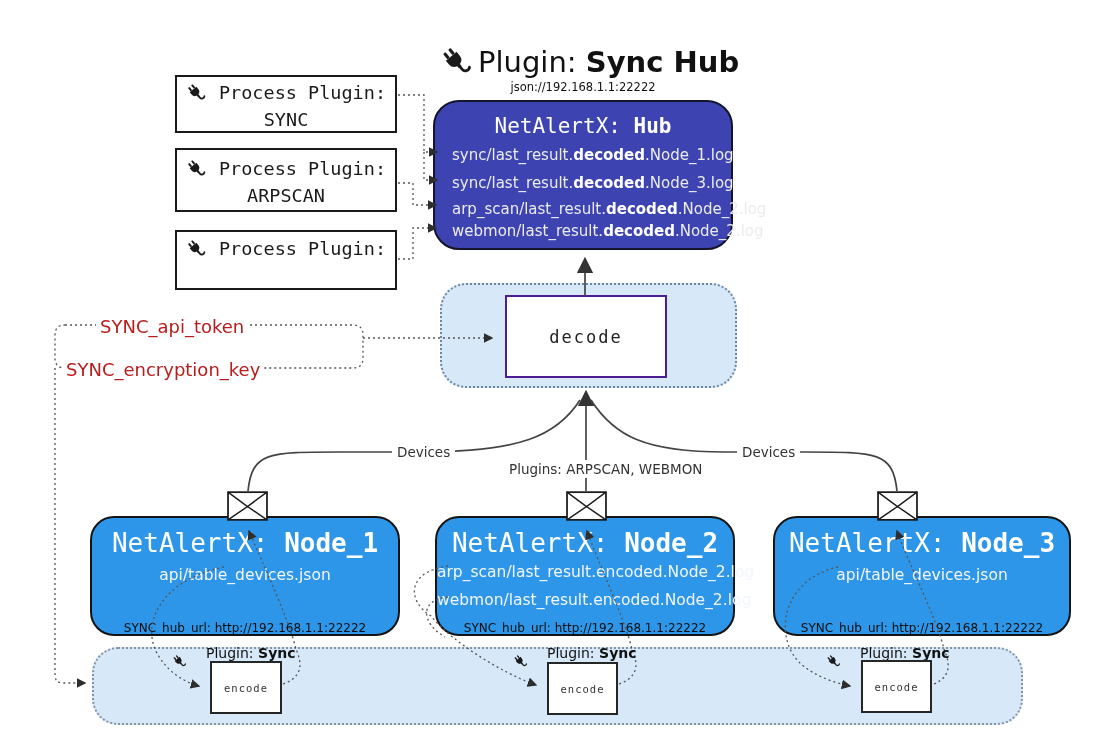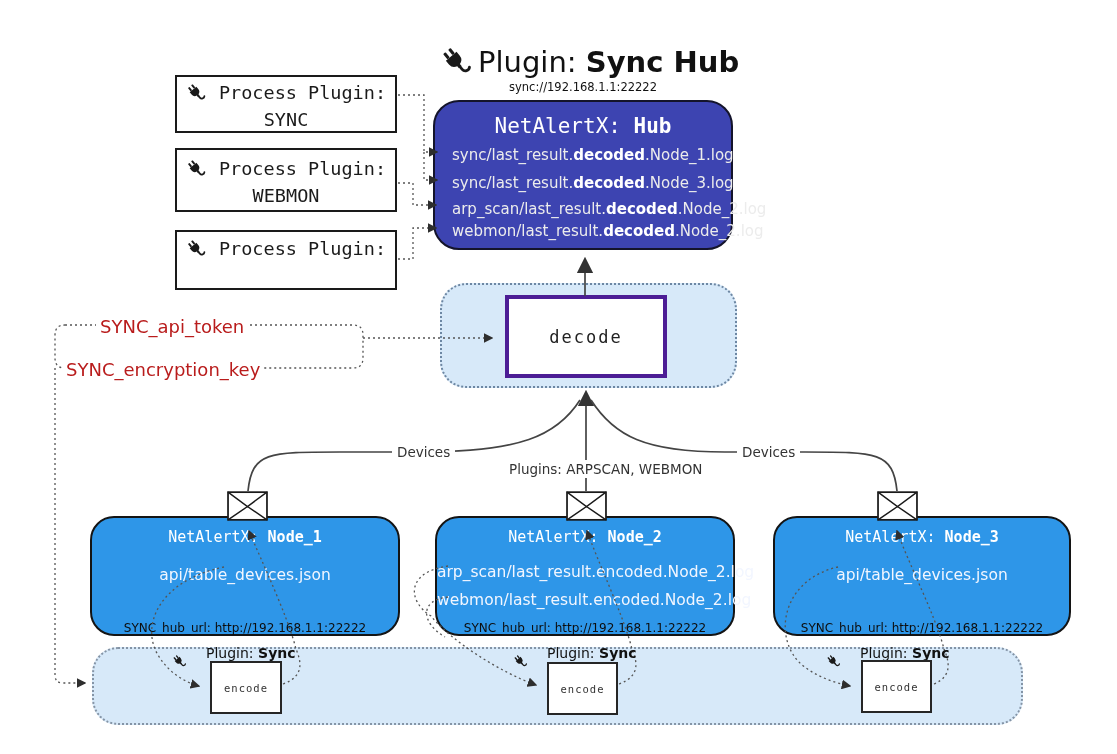--- a/index.html
+++ b/index.html
@@ -21,28 +21,28 @@
   #hub-url{left:433px;top:80px;width:300px;text-align:center;font-size:11.5px;color:#111;}
   #hub-box{left:433px;top:100px;width:300px;height:150px;background:#3d44b1;border:2px solid #14142b;
            border-radius:26px;box-sizing:border-box;}
   #hub-title{left:0;right:0;top:12px;text-align:center;font-size:21px;color:#fff;}
   .hubfile{left:17px;width:276px;font-size:15px;color:#ececec;white-space:nowrap;}
   .hubfile b{color:#fff;}
 
   
   #decode-panel{left:440px;top:283px;width:297px;height:105px;background:#d7e9f9;
                 border:2px dotted #6d87a3;border-radius:26px;box-sizing:border-box;}
-  #decode-box{left:505px;top:295px;width:162px;height:83px;background:#fff;border:4px solid #4c1d95;
+  #decode-box{left:505px;top:295px;width:162px;height:83px;background:#fff;border:2px solid #4c1d95;
               box-sizing:border-box;display:flex;align-items:center;justify-content:center;
               font-size:17px;letter-spacing:2px;color:#222;}
 
   
   .node{top:516px;height:120px;background:#2e96e8;border:2.5px solid #141414;border-radius:24px;
         box-sizing:border-box;}
-  .node-title{left:0;right:0;top:10px;text-align:center;font-size:15px;color:#fff;white-space:nowrap;}
+  .node-title{left:0;right:0;top:10px;text-align:center;font-size:26px;color:#fff;white-space:nowrap;}
   .node-file{left:0;right:0;text-align:center;font-size:15.5px;color:#f2f6ff;white-space:nowrap;}
   .node-url{left:0;right:0;text-align:center;font-size:12px;color:#0d0d0d;white-space:nowrap;}
 
   
   #sync-bar{left:92px;top:647px;width:931px;height:78px;background:#d7e9f9;
             border:2px dotted #8494a6;border-radius:26px;box-sizing:border-box;}
   .enc-label{top:645px;width:140px;text-align:center;font-size:14px;color:#111;
              display:flex;align-items:center;justify-content:center;gap:3px;}
   .enc-label .bold{font-weight:bold;}
   .enc-box{background:#fff;border:2px solid #262626;box-sizing:border-box;
@@ -92,32 +92,32 @@
     </div>
     <div>SYNC</div>
   </div>
   <div class="abs box pbox mono" style="top:148px;height:64px;padding-top:5px;">
     <div class="row1">
       <svg class="icon-svg" width="20" height="20">
           <use href="#plug"></use>
         </svg>
       <span>Process Plugin:</span>
     </div>
-    <div>WEBMON</div>
+    <div>ARPSCAN</div>
   </div>
   <div class="abs box pbox mono" style="top:230px;height:60px;padding-top:3px;">
     <div class="row1">
       <svg class="icon-svg" width="20" height="20">
           <use href="#plug"></use>
         </svg>
       <span>Process Plugin:</span>
     </div>
   </div>
 
-  <div class="abs lbl" id="hub-url">sync://192.168.1.1:22222</div>
+  <div class="abs lbl" id="hub-url">json://192.168.1.1:22222</div>
   <div class="abs box" id="hub-box">
     <div class="abs mono" id="hub-title"><span>NetAlertX: </span><b>Hub</b></div>
     <div class="abs hubfile" style="top:44px;"><span>sync/last_result.</span><b>decoded</b><span>.Node_1.log</span></div>
     <div class="abs hubfile" style="top:72px;"><span>sync/last_result.</span><b>decoded</b><span>.Node_3.log</span></div>
     <div class="abs hubfile" style="top:98px;"><span>arp_scan/last_result.</span><b>decoded</b><span>.Node_2.log</span></div>
     <div class="abs hubfile" style="top:120px;"><span>webmon/last_result.</span><b>decoded</b><span>.Node_2.log</span></div>
   </div>
 
   <div class="abs box" id="decode-panel"></div>
   <div class="abs box mono" id="decode-box">

